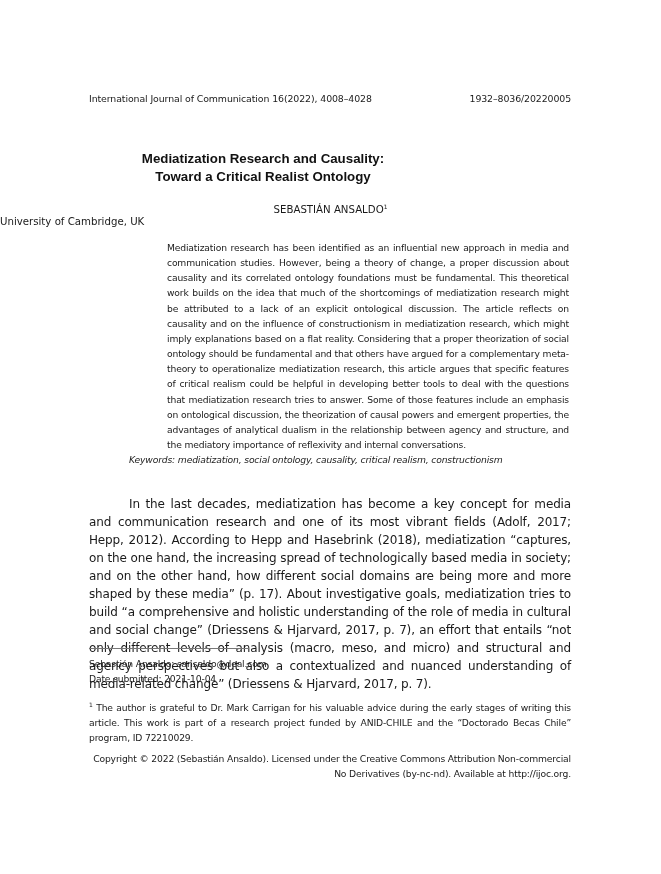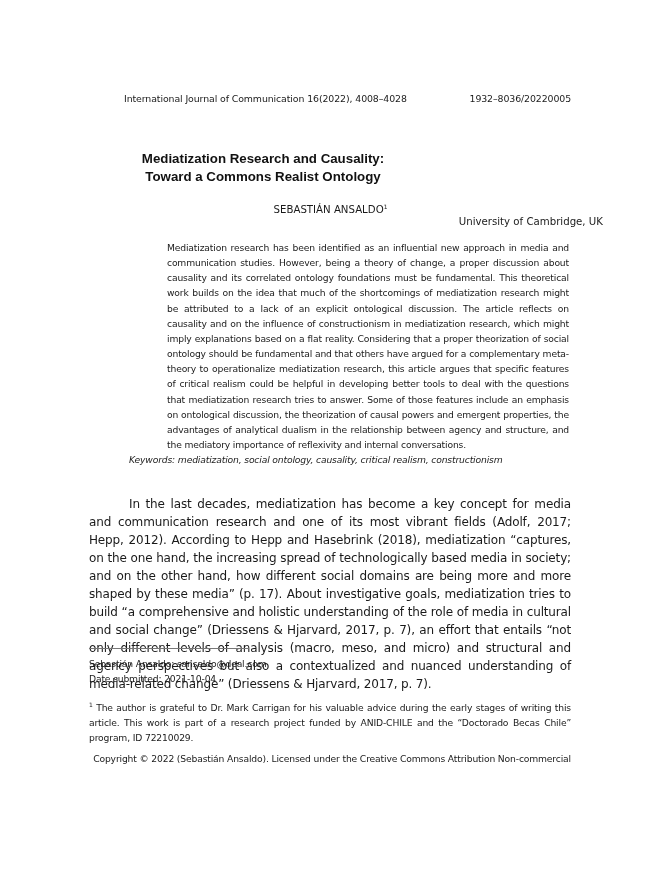--- a/index.html
+++ b/index.html
@@ -13,21 +13,20 @@
       position: relative;
       overflow: hidden;
       font-family: "DejaVu Sans", sans-serif;
       color: #1a1a1a;
     }
     .abs { position: absolute; }
     .header-left {
       left: 89px; top: 93px;
       font-size: 9.4px;
       letter-spacing: -0.1px;
-      margin-left: 35px;
     }
     .header-right {
       right: 90px; top: 93px;
       font-size: 9.4px;
       letter-spacing: -0.1px;
       margin-left: 6px;
     }
     .title {
       left: 0; width: 526px; top: 150px;
       text-align: center;
@@ -39,21 +38,21 @@
     }
     .author {
       left: 0; width: 661px; top: 199px;
       text-align: center;
       font-size: 10.2px;
       line-height: 15px;
     }
     .author sup { font-size: 6px; vertical-align: 4px; }
     .affil {
       left: 0; width: 603px; top: 214px;
-      text-align: right;
+      text-align: left;
       font-size: 10.2px;
       line-height: 15px;
     }
     .abstract {
       left: 129px; width: 402px; top: 240px;
       font-size: 9.2px;
       line-height: 15.15px;
       text-align: justify;
       letter-spacing: -0.15px;
       margin-left: 38px;
@@ -101,21 +100,21 @@
     .line { display: block; }
   </style>
 </head>
 <body>
 
 <div class="abs header-left">International Journal of Communication 16(2022), 4008–4028</div>
 <div class="abs header-right">1932–8036/20220005</div>
 
 <div class="abs title">
   <span class="line">Mediatization Research and Causality:</span>
-  <span class="line">Toward a Commons Realist Ontology</span>
+  <span class="line">Toward a Critical Realist Ontology</span>
 </div>
 
 <div class="abs author">
   <span>SEBASTIÁN ANSALDO</span><sup>1</sup>
 </div>
 <div class="abs affil">University of Cambridge, UK</div>
 
 <div class="abs abstract">Mediatization research has been identified as an influential new approach in media and communication studies. However, being a theory of change, a proper discussion about causality and its correlated ontology foundations must be fundamental. This theoretical work builds on the idea that much of the shortcomings of mediatization research might be attributed to a lack of an explicit ontological discussion. The article reflects on causality and on the influence of constructionism in mediatization research, which might imply explanations based on a flat reality. Considering that a proper theorization of social ontology should be fundamental and that others have argued for a complementary meta-theory to operationalize mediatization research, this article argues that specific features of critical realism could be helpful in developing better tools to deal with the questions that mediatization research tries to answer. Some of those features include an emphasis on ontological discussion, the theorization of causal powers and emergent properties, the advantages of analytical dualism in the relationship between agency and structure, and the mediatory importance of reflexivity and internal conversations.</div>
 <div class="abs keywords">Keywords: mediatization, social ontology, causality, critical realism, constructionism</div>
 
@@ -125,13 +124,14 @@
 
 <div class="abs contact">
   <span class="line">Sebastián Ansaldo: sansaldo@deal.com</span>
   <span class="line">Date submitted: 2021-10-04</span>
 </div>
 
 <div class="abs footnote"><sup>1</sup><span> The author is grateful to Dr. Mark Carrigan for his valuable advice during the early stages of writing this article. This work is part of a research project funded by ANID-CHILE and the “Doctorado Becas Chile” program, ID 72210029.</span></div>
 
 <div class="abs copyright">
   <span class="line">Copyright © 2022 (Sebastián Ansaldo). Licensed under the Creative Commons Attribution Non-commercial</span>
+  <span class="line">No Derivatives (by-nc-nd). Available at http://ijoc.org.</span>
 </div>
 
 </body></html>

